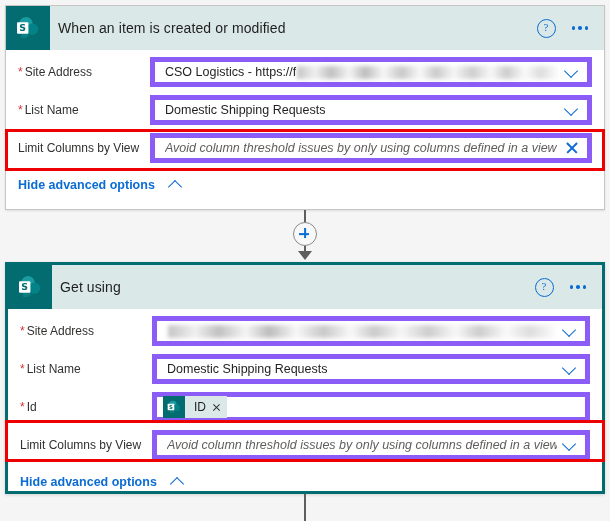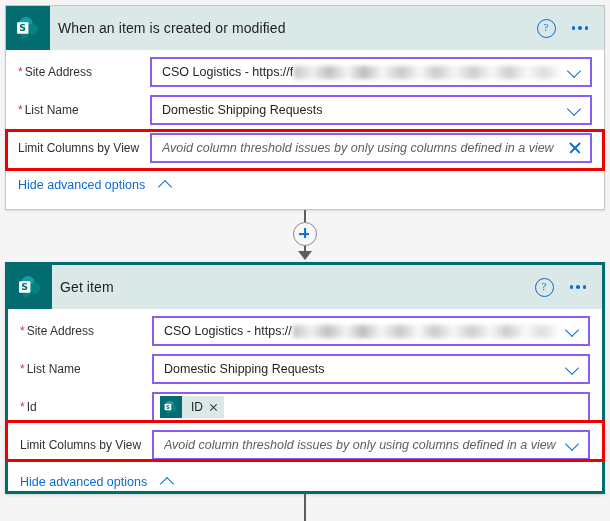--- a/index.html
+++ b/index.html
@@ -118,21 +118,21 @@
   }
   .req-star {
     color: #d13438;
     margin-right: 2px;
     font-size: 12px;
     line-height: 10px;
   }
   .field-control {
     flex: 1 1 auto;
     height: 30px;
-    border: 2px solid #8b5cf6;
+    border: 5px solid #8b5cf6;
     background: #fff;
     display: flex;
     align-items: center;
     padding: 0 8px 0 10px;
     box-sizing: border-box;
     min-width: 0;
   }
   .field-value {
     font-size: 12.5px;
     color: #201f1e;
@@ -265,20 +265,21 @@
   
   .adv-link {
     display: flex;
     align-items: center;
     gap: 8px;
     margin: 14px 12px 0 12px;
     color: #0b6cd4;
     font-size: 12.5px;
     cursor: pointer;
     width: max-content;
+    font-weight: bold;
   }
 
   
   .connector {
     position: absolute;
     left: 0;
     width: 610px;
     display: flex;
     flex-direction: column;
     align-items: center;
@@ -403,40 +404,39 @@
   <div class="card-header">
     <div class="app-tile">
       <svg class="sp-logo" viewBox="0 0 32 32">
         <circle cx="13.5" cy="11" r="8.4" fill="#1a9ba1"></circle>
         <circle cx="21.5" cy="17.5" r="7" fill="#038387"></circle>
         <path d="M17.5 22.5a6.2 6.2 0 0 1-6.2 6.2h-3.8v-9.7h7.7a6.2 6.2 0 0 1 2.3 3.5z" fill="#0b7e80"></path>
         <rect x="2.5" y="9" width="14" height="14" rx="1.1" fill="#ffffff"></rect>
         <text x="9.5" y="19.6" font-family="DejaVu Sans, sans-serif" font-size="11.5" font-weight="bold" fill="#036c70" text-anchor="middle">S</text>
       </svg>
     </div>
-    <div class="card-title">Get item</div>
+    <div class="card-title">Get using</div>
     <div class="header-actions">
       <div class="help-icon">?</div>
       <div class="ellipsis-icon">
           <i></i>
           <i></i>
           <i></i>
         </div>
     </div>
   </div>
 
   <div class="card-body">
 
     <div class="field-row">
       <div class="field-label">
         <span class="req-star">*</span>
         <span>Site Address</span>
       </div>
       <div class="field-control">
-        <span class="field-value">CSO Logistics - https://</span>
         <span class="blurred"></span>
         <span class="chevron-down"></span>
       </div>
     </div>
 
     <div class="field-row">
       <div class="field-label">
         <span class="req-star">*</span>
         <span>List Name</span>
       </div>

